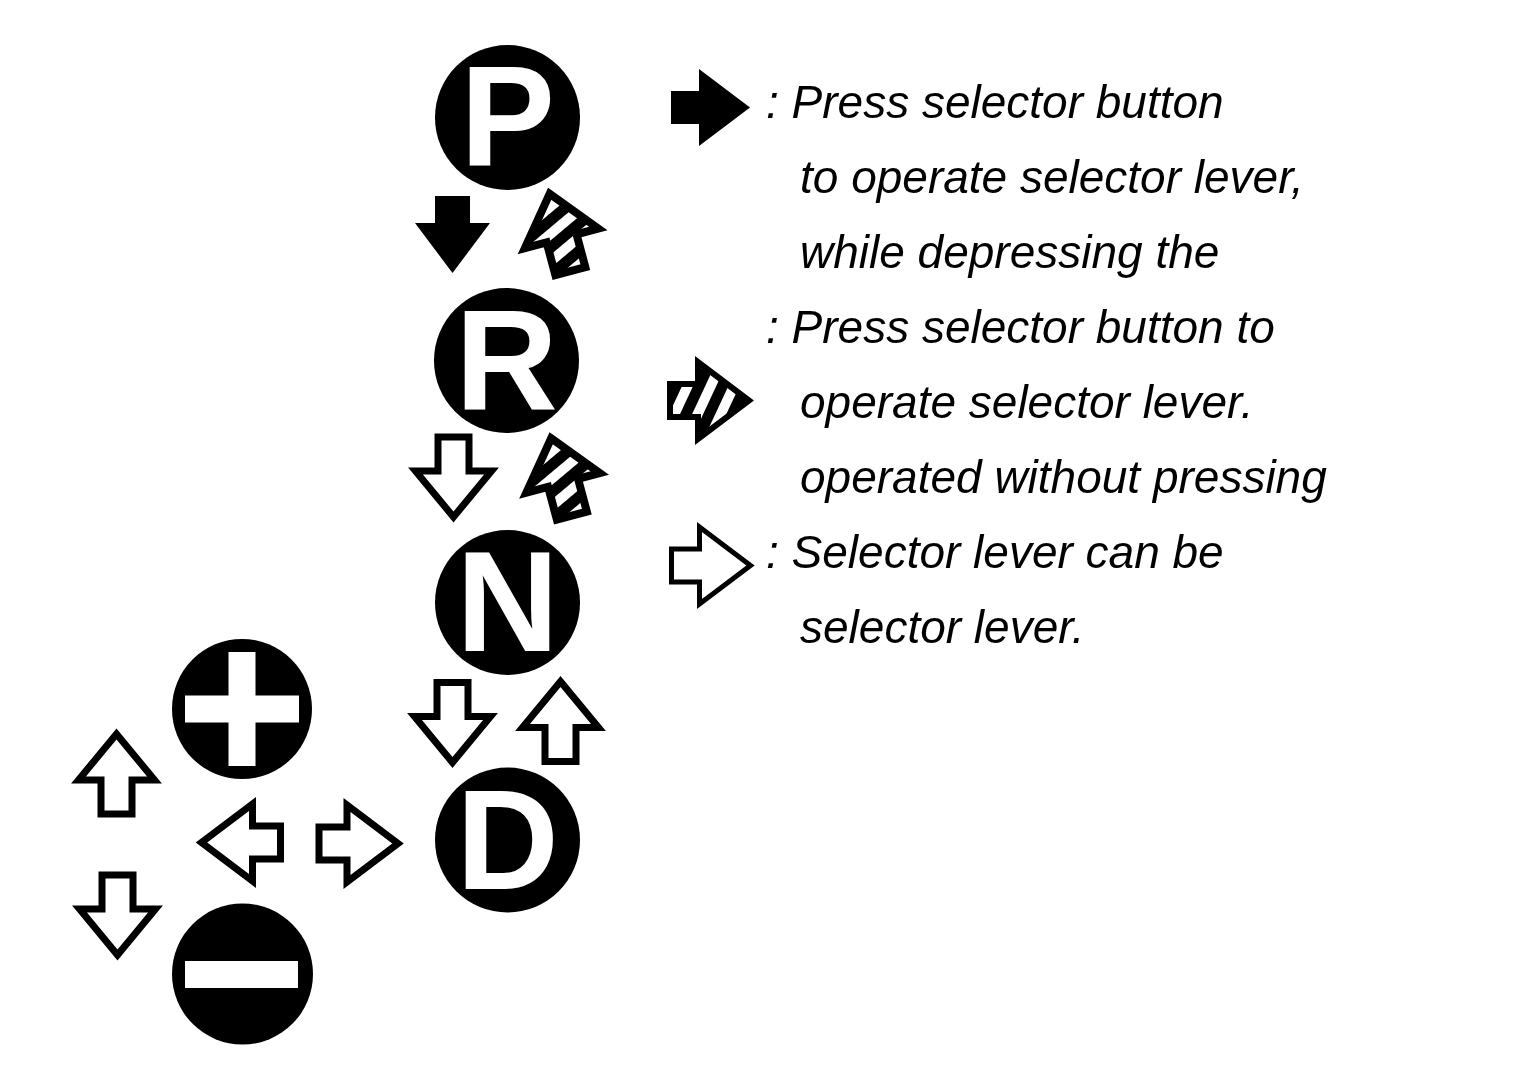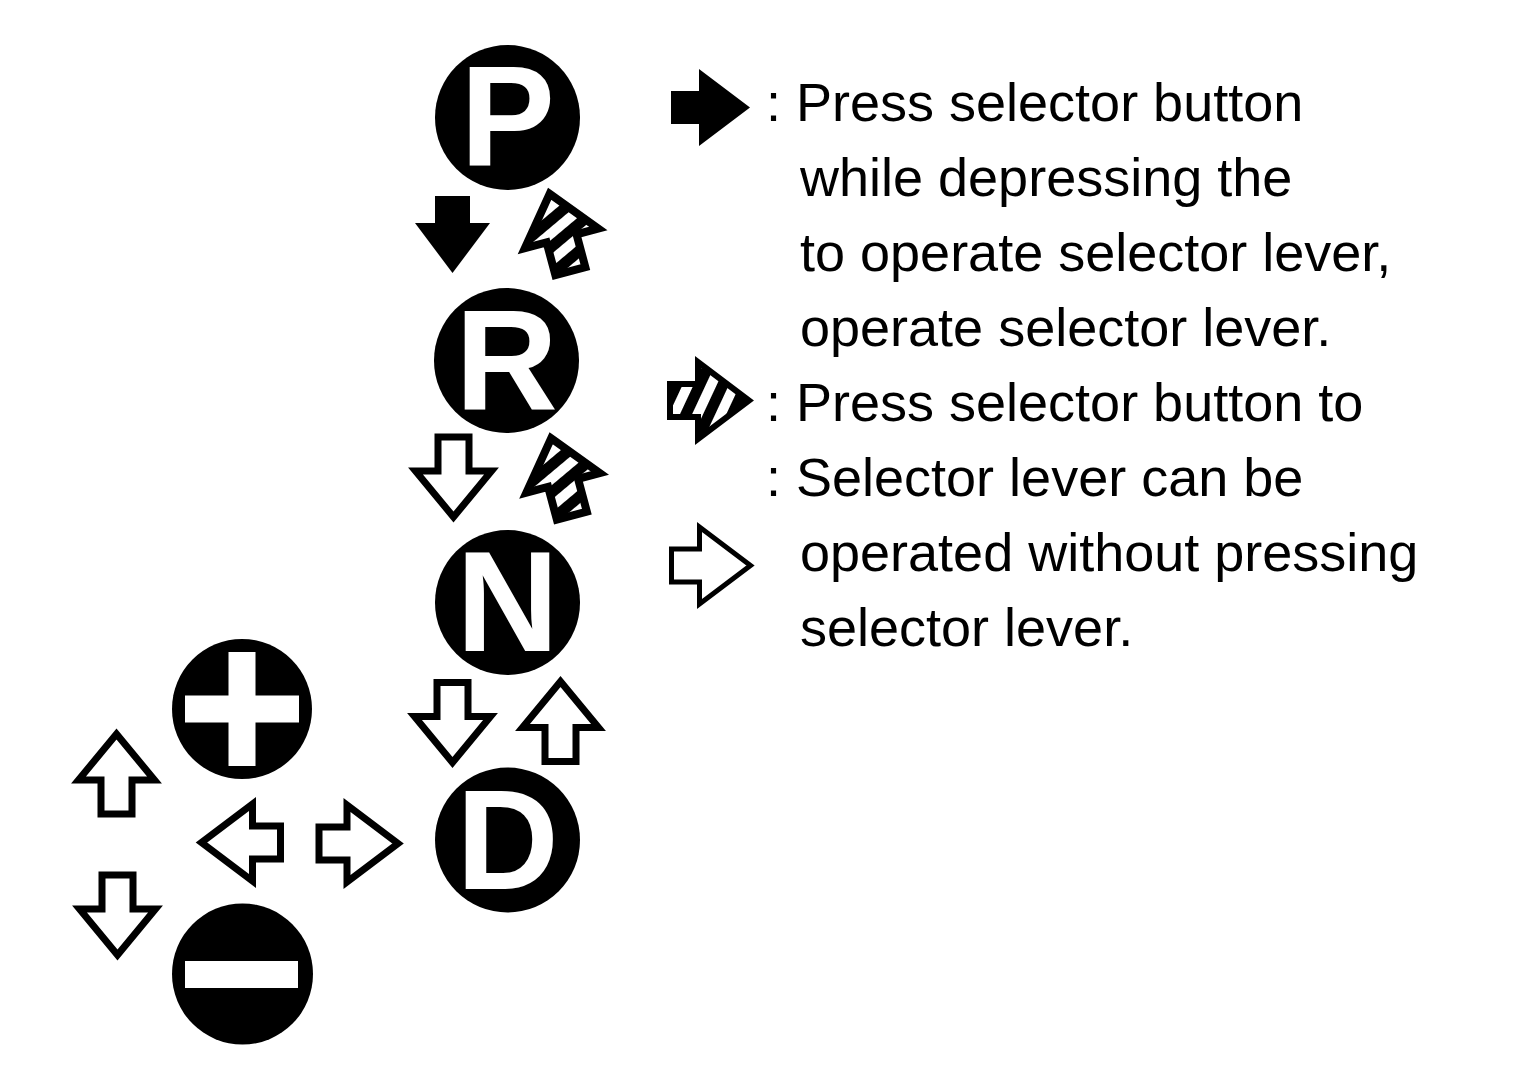--- a/index.html
+++ b/index.html
@@ -20,25 +20,26 @@
   }
   .outline-arrow{fill:#ffffff;stroke:#000000;stroke-width:7;stroke-linejoin:miter;}
   .hatched-arrow{stroke:#000000;stroke-width:8;stroke-linejoin:miter;}
   .legend{
     position:absolute;
     left:766px;
     top:65px;
     width:760px;
   }
   .legend .line{
-    font-size:54px;
+    font-size:46px;
     line-height:75px;
     height:75px;
     white-space:pre;
     letter-spacing:0px;
+    font-style:italic;
   }
   .legend .cont{padding-left:34px;}
 </style>
 </head>
 <body>
 
 <svg id="diagram-svg" width="1535" height="1087" viewBox="0 0 1535 1087">
   <defs>
     <path id="arrow-up" d="M0 -40 L38 6 L15.5 6 L15.5 40 L-15.5 40 L-15.5 6 L-38 6 Z"></path>
     <path id="arrow-down" d="M0 40 L-38 -6 L-15.5 -6 L-15.5 -40 L15.5 -40 L15.5 -6 L38 -6 Z"></path>
@@ -102,20 +103,20 @@
   <use href="#arrow-up" class="outline-arrow" transform="translate(116.5 774)"></use>
   <use href="#arrow-down" class="outline-arrow" transform="translate(117.5 915)"></use>
 
   <use href="#arrow-right" transform="translate(710.5 107.5)" fill="#000"></use>
   <use href="#arrow-right" transform="translate(709.5 400.5)" fill="url(#hatch-steep)" stroke="#000" stroke-width="6"></use>
   <use href="#arrow-right" transform="translate(711 565.5)" fill="#fff" stroke="#000" stroke-width="5"></use>
 </svg>
 
 <div class="legend">
   <div class="line">: Press selector button</div>
+  <div class="line cont">to operate selector lever,</div>
   <div class="line cont">while depressing the</div>
-  <div class="line cont">to operate selector lever,</div>
+  <div class="line">: Press selector button to</div>
   <div class="line cont">operate selector lever.</div>
-  <div class="line">: Press selector button to</div>
+  <div class="line cont">operated without pressing</div>
   <div class="line">: Selector lever can be</div>
-  <div class="line cont">operated without pressing</div>
   <div class="line cont">selector lever.</div>
 </div>
 
 </body></html>

